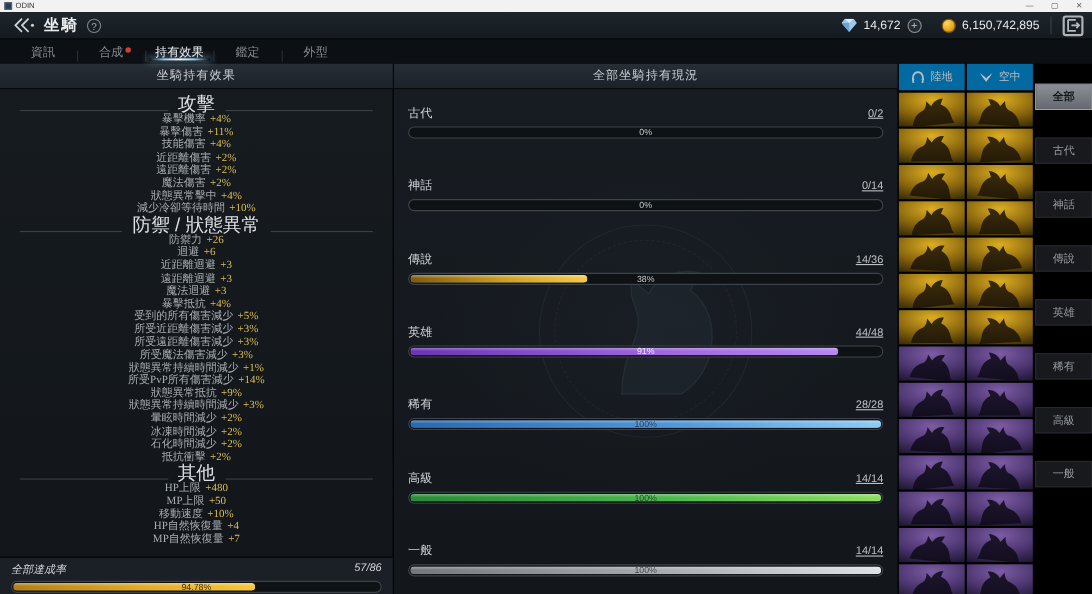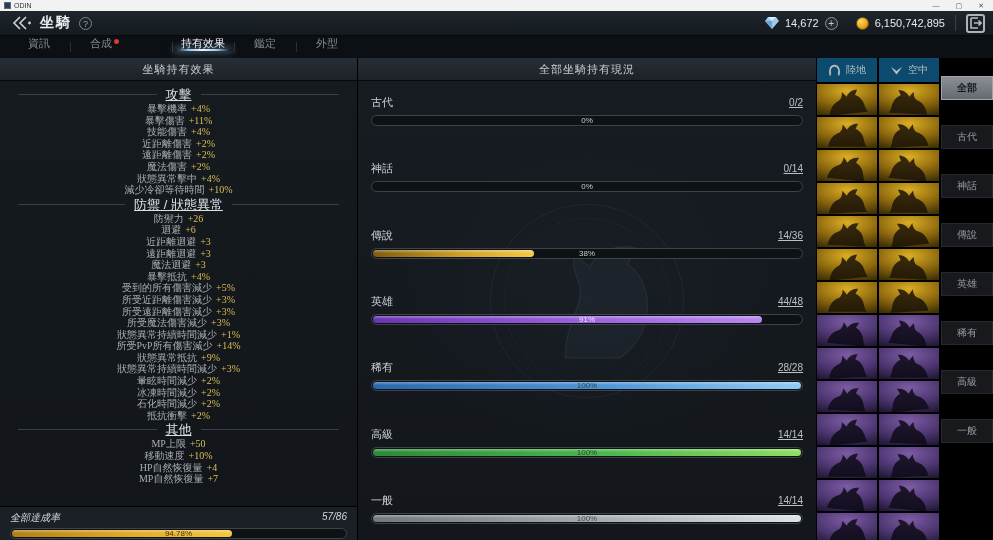--- a/index.html
+++ b/index.html
@@ -19,39 +19,39 @@
   .page-title{font-size:14px;font-weight:bold;color:#e9ebed;letter-spacing:2px;margin:0 7px 0 2px;}
   .help-badge{width:13px;height:13px;border:1px solid #7e858c;border-radius:50%;color:#9aa1a8;font-size:9px;line-height:13px;text-align:center;box-sizing:border-box;cursor:pointer;}
   .currency-area{margin-left:auto;display:flex;align-items:center;gap:6px;}
   .currency-val{font-size:11px;color:#e8eaec;}
   .add-btn{width:13px;height:13px;border-radius:50%;border:1px solid #8d9298;background:rgba(255,255,255,.06);color:#c9cdd1;font-size:10px;line-height:11px;text-align:center;padding:0;cursor:pointer;}
   .coin{width:13px;height:13px;border-radius:50%;background:radial-gradient(circle at 35% 30%,#ffd95e,#e8a31c 60%,#9c6a0c);border:1px solid #7a5a10;box-sizing:border-box;}
   .vdiv{width:1px;height:16px;background:#3a4046;margin:0 4px;}
   .exit-btn{width:19px;height:19px;border:2px solid #aeb3b8;border-radius:3px;background:none;display:flex;align-items:center;justify-content:center;cursor:pointer;padding:0;box-sizing:border-box;}
 
   
-  .tabbar{height:22px;background:#0c1014;display:flex;align-items:flex-start;padding-left:8px;}
+  .tabbar{height:22px;background:#0c1014;display:flex;align-items:center;padding-left:8px;}
   .tab{width:62px;position:relative;display:flex;align-items:center;justify-content:center;color:#868b90;font-size:11px;cursor:pointer;}
   .tab:not(:first-child)::before{content:"";position:absolute;left:0;top:6px;height:10px;width:1px;background:#2a2f35;}
-  .tab.active{color:#eef1f4;margin-left:40px;}
+  .tab.active{color:#eef1f4;}
   .tab .underline{position:absolute;bottom:0;left:3px;right:3px;height:2px;background:linear-gradient(90deg,transparent,#9cc4e6 25%,#ecf6fd 50%,#9cc4e6 75%,transparent);box-shadow:0 0 7px 1px rgba(150,200,240,.55);}
   .tab .dot{position:absolute;top:3px;right:13px;width:5px;height:5px;border-radius:50%;background:#d63c34;}
 
   .content{display:flex;height:483px;}
 
   
   .panel-header{height:22px;line-height:22px;text-align:center;background:linear-gradient(180deg,#282e35,#1c2228);color:#c7ccd2;font-size:11px;letter-spacing:1px;border-bottom:1px solid #06090b;flex:none;}
   .pbar{position:relative;height:9px;background:#0f1215;border:1px solid #3e434a;border-radius:6px;}
   .pbar .fill{position:absolute;left:1px;top:1px;bottom:1px;border-radius:5px;}
   .pbar .ptext{position:absolute;inset:0;text-align:center;font-size:8px;line-height:9px;pointer-events:none;}
 
   
   .left-panel{width:357px;flex:none;background:linear-gradient(180deg,#161b20,#12161a);display:flex;flex-direction:column;border-right:1px solid #000;}
   .stats{flex:1;padding-top:5px;overflow:hidden;}
-  .sec-header{display:flex;align-items:center;gap:9px;margin:2px 18px;color:#dde1e4;font-size:13px;line-height:13px;text-decoration:underline;}
+  .sec-header{display:flex;align-items:flex-end;gap:9px;margin:2px 18px;color:#dde1e4;font-size:17px;line-height:13px;}
   .sec-header::before,.sec-header::after{content:"";flex:1;height:1px;background:#3b4046;}
   .stat-line{text-align:center;font-size:10px;line-height:11.6px;color:#a9aeb3;font-family:Liberation Serif, serif;}
   .stat-line .val{color:#ddbe54;margin-left:4px;}
   .total{flex:none;height:35px;border-top:1px solid #000;background:#1b2026;padding:4px 10px 0;box-sizing:border-box;}
   .total-row{display:flex;justify-content:space-between;font-size:10px;color:#d4d7db;margin-bottom:3px;font-style:italic;}
 
   
   .middle-panel{flex:1;position:relative;background:linear-gradient(180deg,#171c22,#13171c);display:flex;flex-direction:column;border-right:1px solid #000;overflow:hidden;}
   .middle-panel::after{content:"";position:absolute;inset:0;background:radial-gradient(ellipse 60% 45% at 50% 50%,rgba(90,110,130,.05),transparent 70%);pointer-events:none;}
   .watermark{position:absolute;left:50%;top:243px;transform:translate(-50%,-50%);width:192px;height:192px;border:1px solid rgba(130,152,172,.09);border-radius:50%;}
@@ -59,21 +59,21 @@
   .watermark svg{position:absolute;inset:28px;}
   .bars{flex:1;display:flex;flex-direction:column;justify-content:space-between;padding:14px 13px 17px;position:relative;z-index:1;}
   .bar-top{display:flex;justify-content:space-between;align-items:baseline;margin-bottom:5px;}
   .bar-label{font-size:11px;color:#ced2d7;}
   .bar-count{font-size:10px;color:#bcc0c5;text-decoration:underline;}
 
   
   .right-panel{width:176px;flex:none;background:#000;display:flex;}
   .rp-left{width:122px;flex:none;display:flex;flex-direction:column;margin-right:2px;}
   .rp-tabs{height:24px;flex:none;display:flex;gap:2px;margin-bottom:2px;}
-  .rp-tab{flex:1;background:#0c4a6e;display:flex;align-items:center;justify-content:center;gap:5px;color:#b9bec3;font-size:10px;cursor:pointer;border:none;padding:0;}
+  .rp-tab{flex:1;background:#0369a1;display:flex;align-items:center;justify-content:center;gap:5px;color:#b9bec3;font-size:10px;cursor:pointer;border:none;padding:0;}
   .mount-grid{flex:1;display:grid;grid-template-columns:repeat(2,1fr);grid-auto-rows:31px;gap:2px;overflow:hidden;align-content:start;}
   .cell{position:relative;overflow:hidden;cursor:pointer;}
   .cell.legend{background:radial-gradient(ellipse 95% 85% at 50% 22%,#dcae24,#8a660d 58%,#3e3008 100%);}
   .cell.hero{background:radial-gradient(ellipse 95% 85% at 50% 22%,#7c5ca4,#4c3570 58%,#221936 100%);}
   .cell svg{position:absolute;left:50%;top:1px;width:48px;height:31px;}
   .rp-cats{width:52px;flex:none;display:flex;flex-direction:column;gap:7px;}
   .cat{height:24px;flex:none;background:#17191d;border:1px solid #27292e;color:#989ca2;font-size:10px;display:flex;align-items:center;justify-content:center;cursor:pointer;box-sizing:border-box;margin-top:18px;}
   .cat.active{background:linear-gradient(180deg,#8b8f95,#656a70);border-color:#a0a4aa;color:#16191c;font-weight:bold;}
 
   svg{display:block;}
@@ -177,20 +177,21 @@
           <div class="stat-line"><span class="lbl">所受PvP所有傷害減少</span><span class="val">+14%</span></div>
           <div class="stat-line"><span class="lbl">狀態異常抵抗</span><span class="val">+9%</span></div>
           <div class="stat-line"><span class="lbl">狀態異常持續時間減少</span><span class="val">+3%</span></div>
           <div class="stat-line"><span class="lbl">暈眩時間減少</span><span class="val">+2%</span></div>
           <div class="stat-line"><span class="lbl">冰凍時間減少</span><span class="val">+2%</span></div>
           <div class="stat-line"><span class="lbl">石化時間減少</span><span class="val">+2%</span></div>
           <div class="stat-line"><span class="lbl">抵抗衝擊</span><span class="val">+2%</span></div>
           <div class="sec-header">
             <span>其他</span>
           </div>
+          <div class="stat-line"><span class="lbl">HP上限</span><span class="val">+480</span></div>
           <div class="stat-line"><span class="lbl">MP上限</span><span class="val">+50</span></div>
           <div class="stat-line"><span class="lbl">移動速度</span><span class="val">+10%</span></div>
           <div class="stat-line"><span class="lbl">HP自然恢復量</span><span class="val">+4</span></div>
           <div class="stat-line"><span class="lbl">MP自然恢復量</span><span class="val">+7</span></div>
         </div>
       <div class="total">
         <div class="total-row">
           <span>全部達成率</span>
           <span>57/86</span>
         </div>

